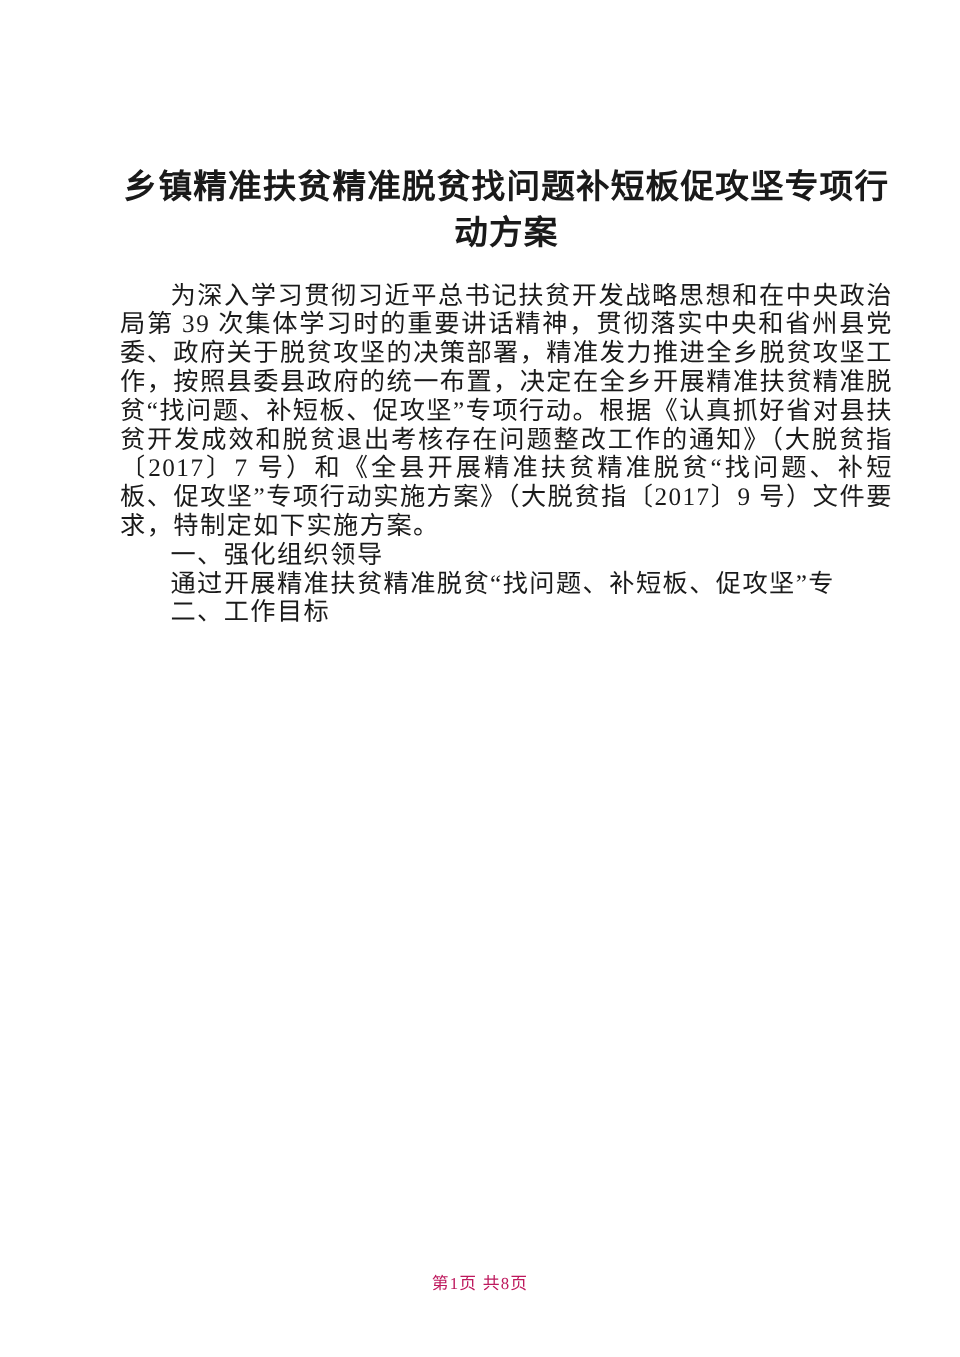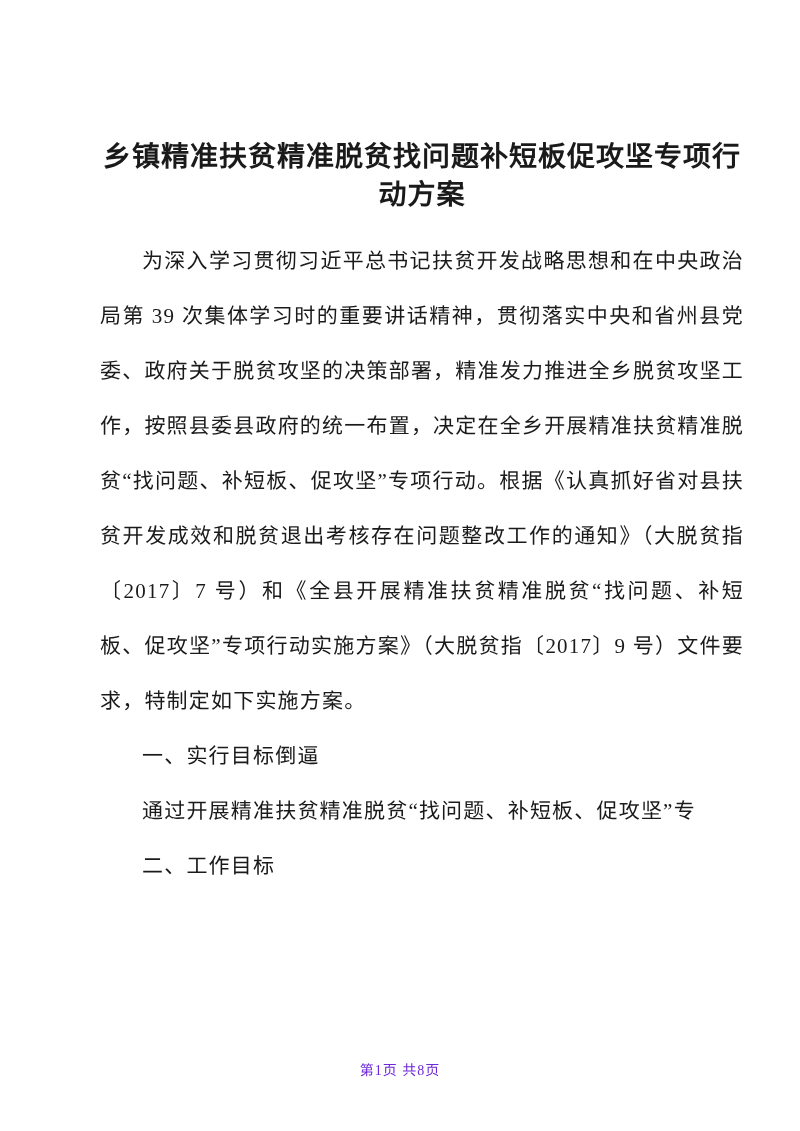--- a/index.html
+++ b/index.html
@@ -22,49 +22,49 @@
   .doc-title {
     margin: 0 0 20px 0;
     font-size: 28px;
     font-weight: bold;
     line-height: 38px;
     text-align: center;
     letter-spacing: 1px;
   }
   .doc-body {
     font-size: 21px;
-    line-height: 55px;
+    line-height: 24px;
     text-align: justify;
     text-justify: inter-ideograph;
     letter-spacing: 1.2px;
   }
   .doc-body p {
     margin: 0;
     text-indent: 2em;
   }
   .page-footer {
     position: absolute;
     left: 0;
     right: 0;
     bottom: 52px;
     text-align: center;
     font-size: 14px;
     letter-spacing: 1px;
-    color: #6d28d9;
+    color: #be185d;
   }
 </style>
 </head>
 <body>
 
 <div class="page">
 
   <h1 class="doc-title">乡镇精准扶贫精准脱贫找问题补短板促攻坚专项行动方案</h1>
 
   <div class="doc-body">
     <p>为深入学习贯彻习近平总书记扶贫开发战略思想和在中央政治局第 39 次集体学习时的重要讲话精神，贯彻落实中央和省州县党委、政府关于脱贫攻坚的决策部署，精准发力推进全乡脱贫攻坚工作，按照县委县政府的统一布置，决定在全乡开展精准扶贫精准脱贫“找问题、补短板、促攻坚”专项行动。根据《认真抓好省对县扶贫开发成效和脱贫退出考核存在问题整改工作的通知》（大脱贫指〔2017〕7 号）和《全县开展精准扶贫精准脱贫“找问题、补短板、促攻坚”专项行动实施方案》（大脱贫指〔2017〕9 号）文件要求，特制定如下实施方案。</p>
-    <p>一、实行目标倒逼</p>
+    <p>一、强化组织领导</p>
     <p>通过开展精准扶贫精准脱贫“找问题、补短板、促攻坚”专</p>
     <p>二、工作目标</p>
   </div>
 
   <div class="page-footer">第1页 共8页</div>
 
 </div>
 
 </body></html>

